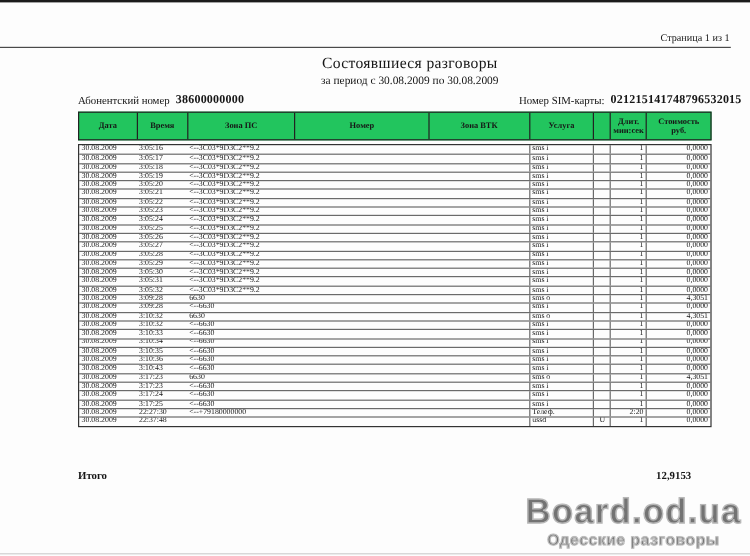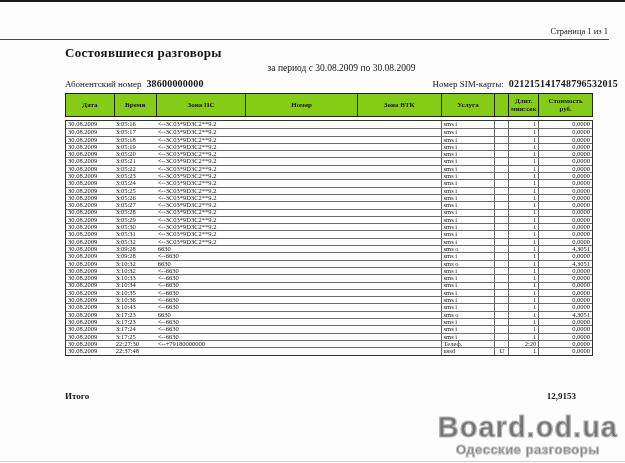--- a/index.html
+++ b/index.html
@@ -7,31 +7,31 @@
     width:625px; height:463px; position:relative; overflow:hidden;
     background:#fdfdfd; color:#161616;
     font-family:"Liberation Serif", serif;
   }
   .top-bar { position:absolute; top:0; left:0; width:625px; height:2px; background:#1b1b1b; }
   .bottom-line { position:absolute; bottom:1px; left:0; width:625px; height:1px; background:#cfcfcf; }
 
   .page-label { position:absolute; top:26px; right:17px; font-size:8.5px; }
   .header-rule { position:absolute; top:39px; left:0; width:609px; height:1px; background:#4a4a4a; }
 
-  .doc-title { position:absolute; top:45px; left:65px; width:553px; text-align:left;
-    font-size:13px; font-weight:bold; letter-spacing:0.3px; }
+  .doc-title { position:absolute; top:45px; left:65px; width:553px; text-align:center;
+    font-size:13px; font-weight:normal; letter-spacing:0.3px; }
   .doc-subtitle { position:absolute; top:63px; left:65px; width:553px; text-align:center; font-size:9.5px; }
 
   .sub-line { position:absolute; top:78px; left:65px; width:553px;
     display:flex; justify-content:space-between; align-items:baseline; font-size:9px; }
   .sub-left, .sub-right { display:flex; align-items:center; gap:5px; white-space:nowrap; }
   .num-strong { font-weight:bold; font-size:10px; letter-spacing:0.2px; }
 
   .tbl-header { position:absolute; top:93px; left:65px; width:528px; height:24px;
-    display:flex; border:1px solid #222; box-sizing:border-box; background:#84cc16; }
+    display:flex; border:1px solid #222; box-sizing:border-box; background:#22c55e; }
   .hcell { box-sizing:border-box; display:flex; flex-direction:column; justify-content:center;
     align-items:center; text-align:center; font-weight:bold; font-size:7px; line-height:1.2; overflow:hidden; }
   .hcell + .hcell { border-left:1px solid #222; }
 
   .w-date{width:48px}.w-time{width:42px}.w-number{width:112px}.w-ps{width:90px}
   .w-vtk{width:84px}.w-service{width:54px}.w-flag{width:14px}.w-dur{width:30px}.w-cost{width:54px}
 
   .tbl-body { position:absolute; top:120px; left:65px; width:528px;
     border:1px solid #333; box-sizing:border-box; background:#fdfdfd; }
   .row { display:flex; height:7.3px; align-items:stretch; box-sizing:border-box; }

